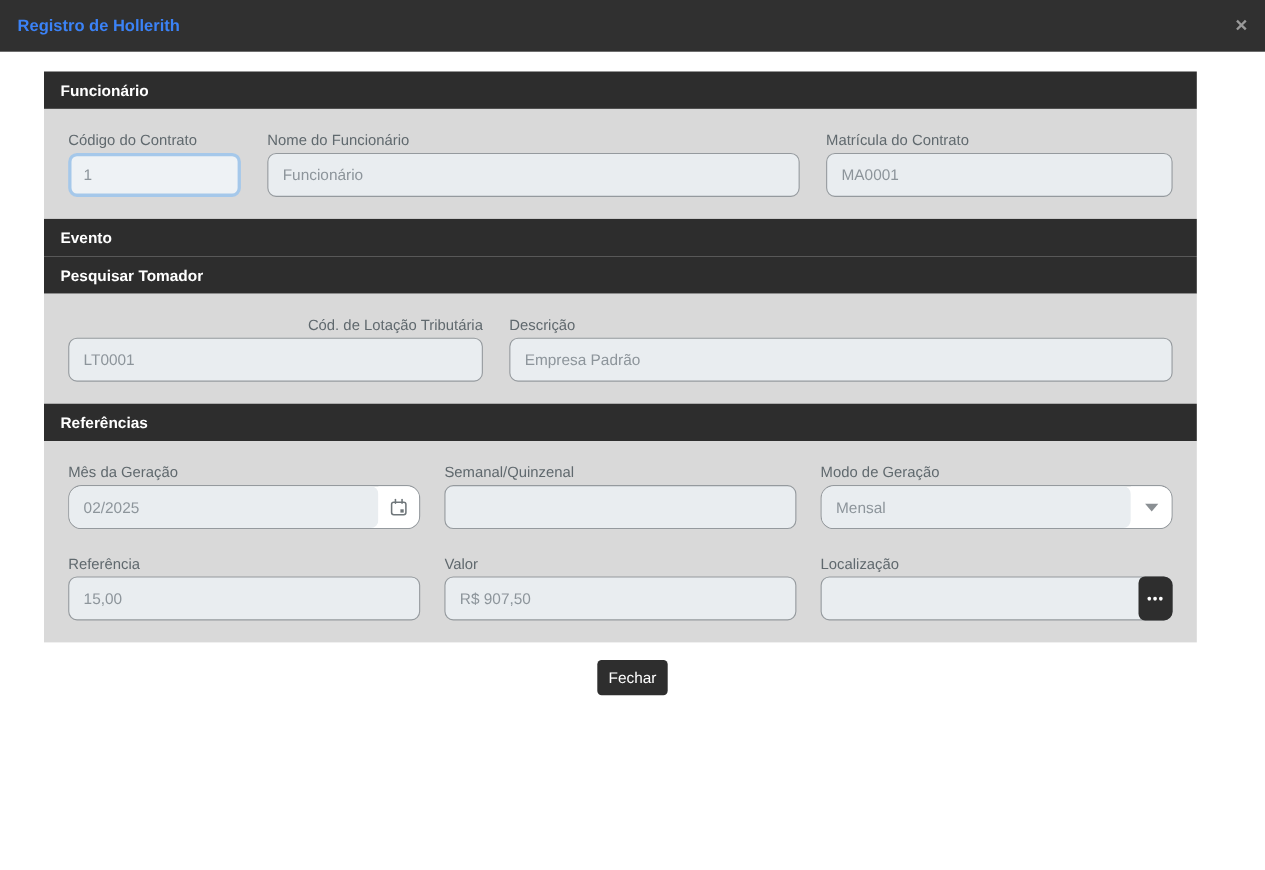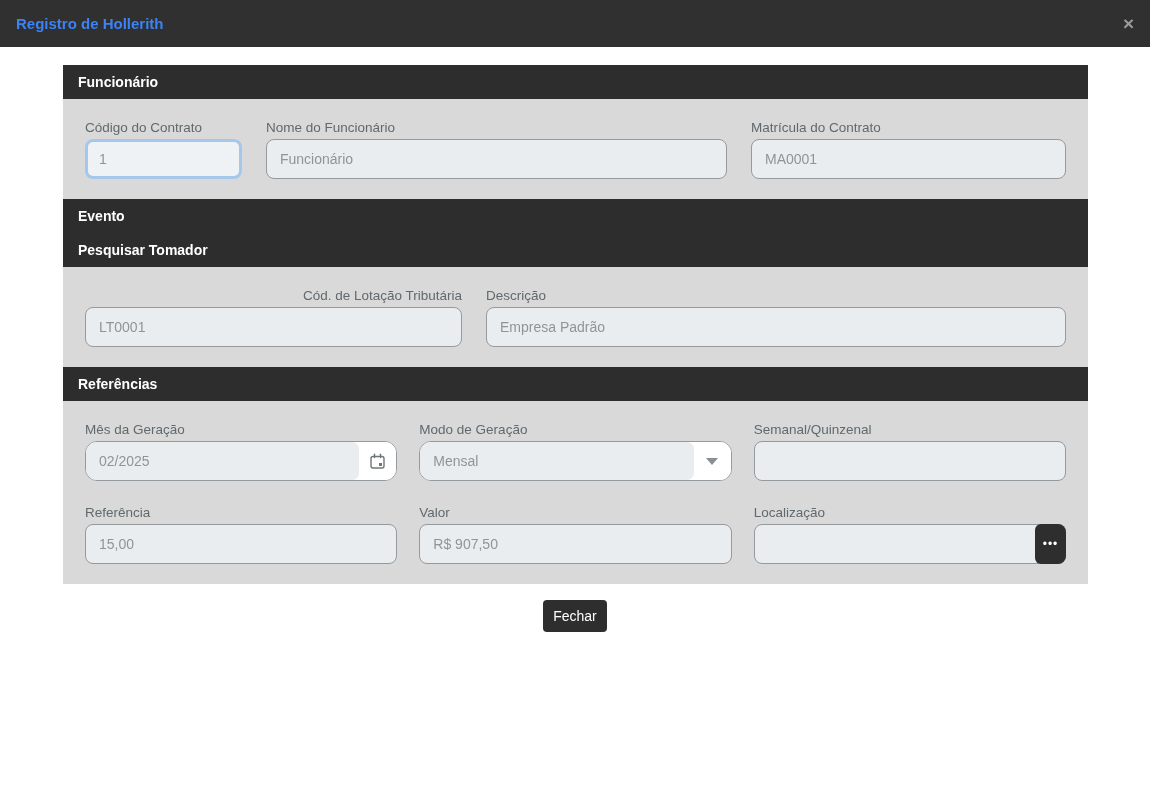--- a/index.html
+++ b/index.html
@@ -20,21 +20,21 @@
     flex: 1; margin: 0;
     color: #3b82f6; font-size: 15px; font-weight: bold;
   }
   .close-btn {
     background: none; border: none; padding: 0;
     color: #9a9a9a; font-size: 19px; font-weight: bold;
     line-height: 1; cursor: pointer;
     font-family: inherit;
   }
   
-  .modal-body { margin: 18px 62px 0 63px; }
+  .modal-body { margin: 18px 62px 0 40px; }
   .sec-header {
     height: 34px; background: #2d2d2d;
     color: #ffffff; font-size: 14px; font-weight: bold;
     display: flex; align-items: center;
     padding: 0 15px;
   }
   .sec-body {
     background: #d9d9d9;
     padding: 21px 22px 20px 22px;
   }
@@ -184,35 +184,35 @@
                 <rect x="2" y="3.5" width="13" height="11.5" rx="2" stroke="#6f767a" stroke-width="1.4"></rect>
                 <line x1="5.5" y1="1.2" x2="5.5" y2="4.5" stroke="#6f767a" stroke-width="1.4" stroke-linecap="round"></line>
                 <line x1="11.5" y1="1.2" x2="11.5" y2="4.5" stroke="#6f767a" stroke-width="1.4" stroke-linecap="round"></line>
                 <rect x="10" y="10" width="3" height="3" fill="#6f767a"></rect>
               </svg>
             </span>
           </div>
         </div>
 
         <div class="field">
+          <label>Semanal/Quinzenal</label>
+          <input class="inp" value="" style="">
+        </div>
+
+        <div class="field">
           <label>Modo de Geração</label>
           <div class="picker">
             <input readonly="" value="Mensal" style="">
             <span class="picker-btn">
                 <span class="tri-down"></span>
               </span>
           </div>
         </div>
 
         <div class="field">
-          <label>Semanal/Quinzenal</label>
-          <input class="inp" value="" style="">
-        </div>
-
-        <div class="field">
           <label>Referência</label>
           <input class="inp" value="15,00" style="">
         </div>
 
         <div class="field">
           <label>Valor</label>
           <input class="inp" value="R$ 907,50" style="">
         </div>
 
         <div class="field">

